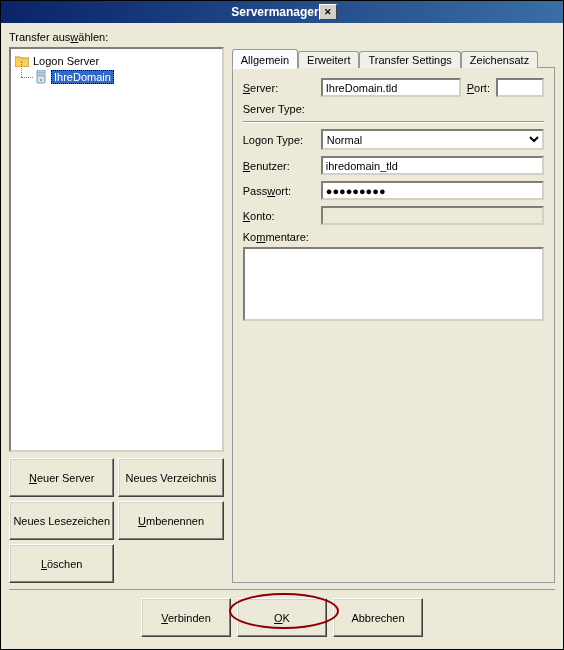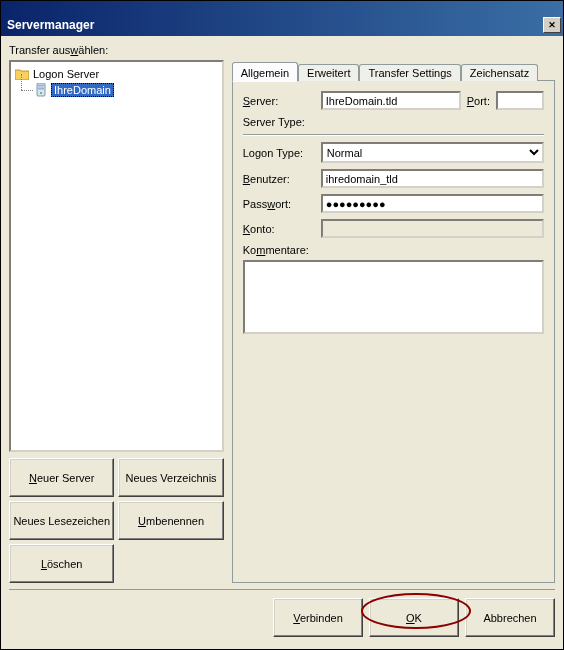--- a/index.html
+++ b/index.html
@@ -1,17 +1,17 @@
 <!DOCTYPE html>
 <html><head>
 <meta charset="utf-8">
 <style>
 html,body{margin:0;padding:0;font-family:Tahoma,Arial,sans-serif;font-size:11px;background:#fff}
 .window{width:564px;height:650px;box-sizing:border-box;background:#ece9d8;border:1px solid #000;display:flex;flex-direction:column}
-.titlebar{background:linear-gradient(to right,#0a246a,#3a6ea5);color:#fff;height:22px;display:flex;align-items:center;justify-content:space-between;padding:13px 2px 0 6px;font-weight:bold;font-size:12px}
+.titlebar{background:linear-gradient(to right,#0a246a,#3a6ea5);color:#fff;height:22px;display:flex;align-items:center;justify-content:center;padding:0 2px 0 6px;font-weight:bold;font-size:12px}
 .titlebar .close{width:16px;height:14px;background:#d4d0c8;border:1px solid #fff;border-right-color:#404040;border-bottom-color:#404040;display:flex;align-items:center;justify-content:center;color:#000;font-family:Arial;font-size:9px;font-weight:bold;cursor:pointer}
 .body{flex:1;display:flex;flex-direction:column;padding:8px}
 .label-top{margin-bottom:4px}
 .u{text-decoration:underline}
 .columns{flex:1;display:flex;gap:8px}
 .left{width:238px;display:flex;flex-direction:column}
 .tree{flex:1;background:#fff;border:2px inset #d4d0c8;padding:4px;overflow:auto;font-size:11px}
 .tree-row{display:flex;align-items:center;gap:4px;height:16px}
 .tree-row.child{margin-left:20px;position:relative}
 .tree-row.child::before{content:"";position:absolute;left:-14px;top:8px;width:12px;border-top:1px dotted #808080}
@@ -30,21 +30,21 @@
 .tab.inactive{background:#f0f0ea;margin-top:2px}
 .panel{border:1px solid #919b9c;background:#fcfcfe;flex:1;padding:10px;position:relative;background:#ece9d8}
 .panel{background:#ece9d8}
 .form-row{display:flex;align-items:center;margin-bottom:6px;gap:6px}
 .form-row label{width:72px}
 .input{background:#fff;border:2px inset #d4d0c8;height:19px;padding:0 3px;font-family:inherit;font-size:11px;box-sizing:border-box}
 .select{background:#fff;border:2px inset #d4d0c8;height:21px;font-family:inherit;font-size:11px;flex:1;box-sizing:border-box}
 .disabled-input{background:#ece9d8;border:2px inset #d4d0c8;height:19px;flex:1;box-sizing:border-box}
 .hr{border:none;border-top:1px solid #919b9c;border-bottom:1px solid #fff;margin:6px 0}
 textarea.input{height:74px;resize:none;overflow-y:scroll;width:100%}
-.bottom-bar{display:flex;justify-content:flex-end;gap:6px;padding:8px 0 4px 0;border-top:1px solid #919b9c;margin-top:6px}
+.bottom-bar{display:flex;justify-content:center;gap:6px;padding:8px 0 4px 0;border-top:1px solid #919b9c;margin-top:6px}
 .bottom-bar .btn{width:90px}
 .ok-highlight{position:relative}
 .ok-ellipse{position:absolute;left:-8px;top:-5px;width:106px;height:32px;border:2px solid #8b0000;border-radius:50%;pointer-events:none}
 </style>
 </head>
 <body>
 
 <div class="window">
   <div class="titlebar">
     <span>Servermanager</span>

